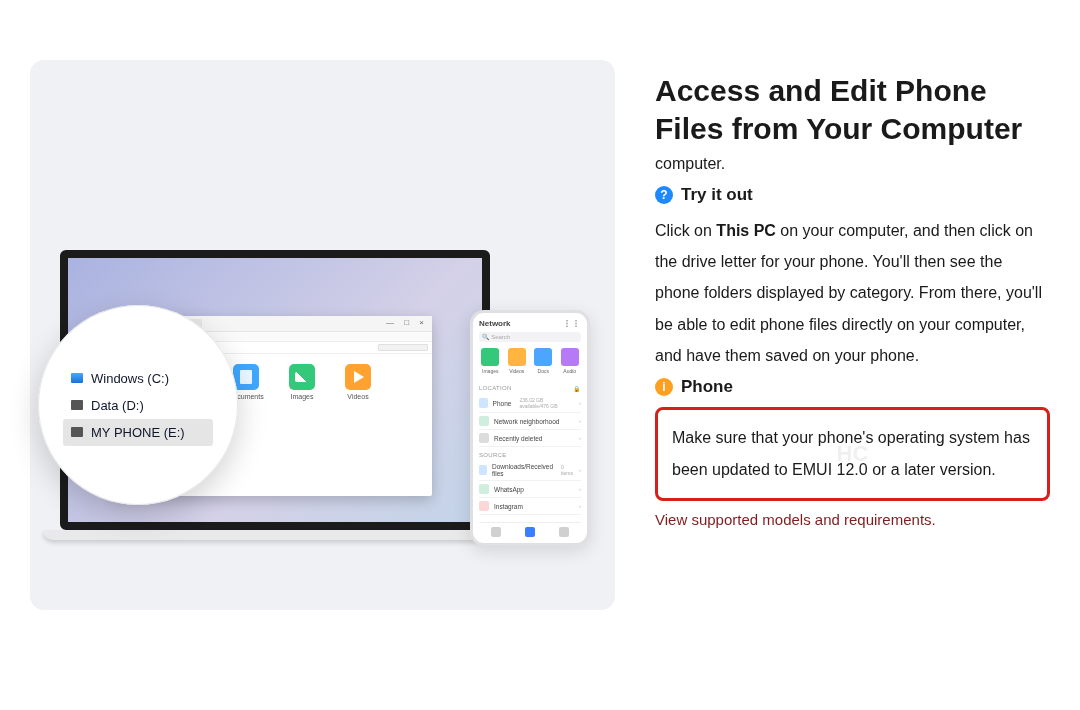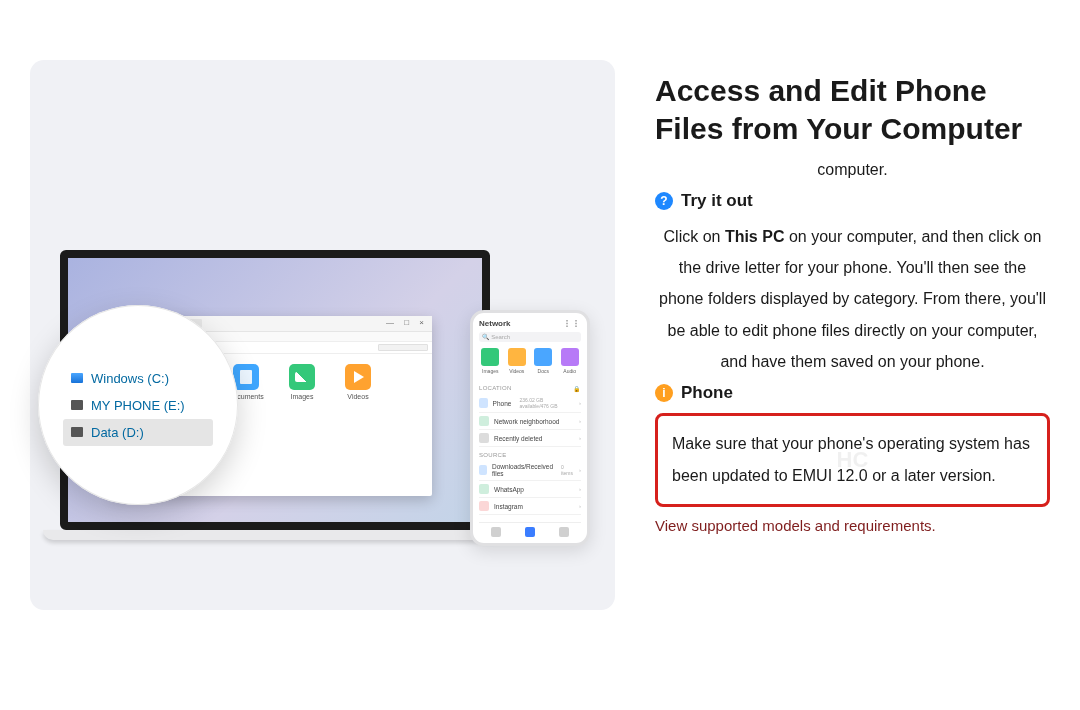--- a/index.html
+++ b/index.html
@@ -99,21 +99,21 @@
   .ic-vid{background:#ffa22f;position:relative;}
   .ic-vid::after{content:"";position:absolute;left:9px;top:7px;border-left:10px solid #fff;border-top:6px solid transparent;border-bottom:6px solid transparent;}
 
   
   .lens{
     position:absolute; left:8px; top:245px; width:200px; height:200px;
     border-radius:50%; background:#fff;
     box-shadow:0 10px 30px rgba(0,0,0,.18), inset 0 0 0 1px #e6e6e6;
     display:flex;align-items:center;justify-content:center;overflow:hidden;
   }
-  .drives{width:150px;font-size:13px;color:#0369a1;}
+  .drives{width:150px;font-size:13px;color:#0f172a;}
   .drives .drow{
     display:flex;align-items:center;gap:8px;padding:6px 8px;border-radius:3px;
   }
   .drives .drow:last-child{background:#e5e5e5;font-weight:500;}
   .dicon{width:12px;height:10px;background:#555;border-radius:1px;}
   .dicon.blue{background:linear-gradient(180deg,#4aa6ff,#1872d8);}
 
   
   .phone{
     position:absolute; right:25px; top:250px; width:120px; height:236px;
@@ -140,26 +140,26 @@
   .phone .navbar{margin-top:auto;display:flex;justify-content:space-around;border-top:1px solid #eee;padding-top:4px;}
   .phone .navbar div{width:10px;height:10px;border-radius:2px;background:#d0d0d0;}
   .phone .navbar div.active{background:#3a7dff;}
 
   
   .right{
     flex: 1;
     padding-top: 12px;
     color:#1a1a1a;
   }
-  h1{font-size:30px;font-weight:700;line-height:1.25;margin-bottom:14px;}
-  .intro{font-size:16px;margin-bottom:12px;text-align:center;}
+  h1{font-size:30px;font-weight:700;line-height:1.25;margin-bottom:8px;}
+  .intro{font-size:16px;margin-bottom:12px;}
   .label{display:flex;align-items:center;gap:8px;font-weight:700;font-size:17px;margin:6px 0 10px;}
   .badge{width:18px;height:18px;border-radius:50%;display:flex;align-items:center;justify-content:center;color:#fff;font-weight:700;font-size:12px;}
   .badge.blue{background:#1e88ff;} .badge.orange{background:#ff9f1f;}
-  .para{font-size:16px;line-height:1.95;text-align:center;}
+  .para{font-size:16px;line-height:1.95;}
   .note-box{
     border:3px solid #d6201c;border-radius:8px;padding:12px 14px;
     font-size:16px;line-height:2.0;margin-bottom:10px;position:relative;
   }
   .watermark{position:absolute;left:50%;top:50%;transform:translate(-50%,-50%);color:#737373;opacity:.1;font-size:22px;font-weight:700;pointer-events:none;}
   .link{color:#7f1d1d;font-size:15px;text-decoration:none;}
 </style>
 </head>
 <body>
 
@@ -218,25 +218,25 @@
   </div>
 
   <div class="lens">
     <div class="drives" id="drives">
         <div class="drow">
           <span class="dicon blue"></span>
           <span>Windows (C:)</span>
         </div>
         <div class="drow">
           <span class="dicon "></span>
-          <span>MY PHONE (E:)</span>
+          <span>Data (D:)</span>
         </div>
         <div class="drow">
           <span class="dicon "></span>
-          <span>Data (D:)</span>
+          <span>MY PHONE (E:)</span>
         </div>
       </div>
   </div>
 
   <div class="phone">
     <div class="titlebar">
       <span>Network</span>
       <span class="dots">⋮⋮</span>
     </div>
     <div class="srch">🔍 <span>Search</span></div>

